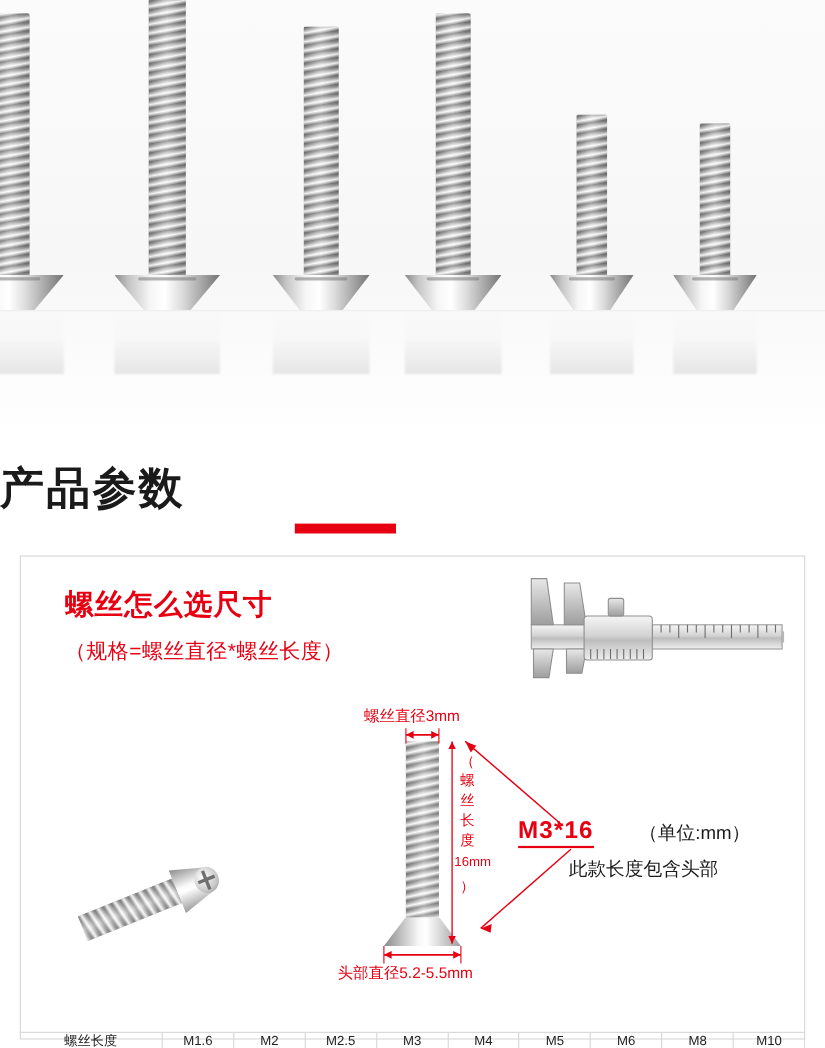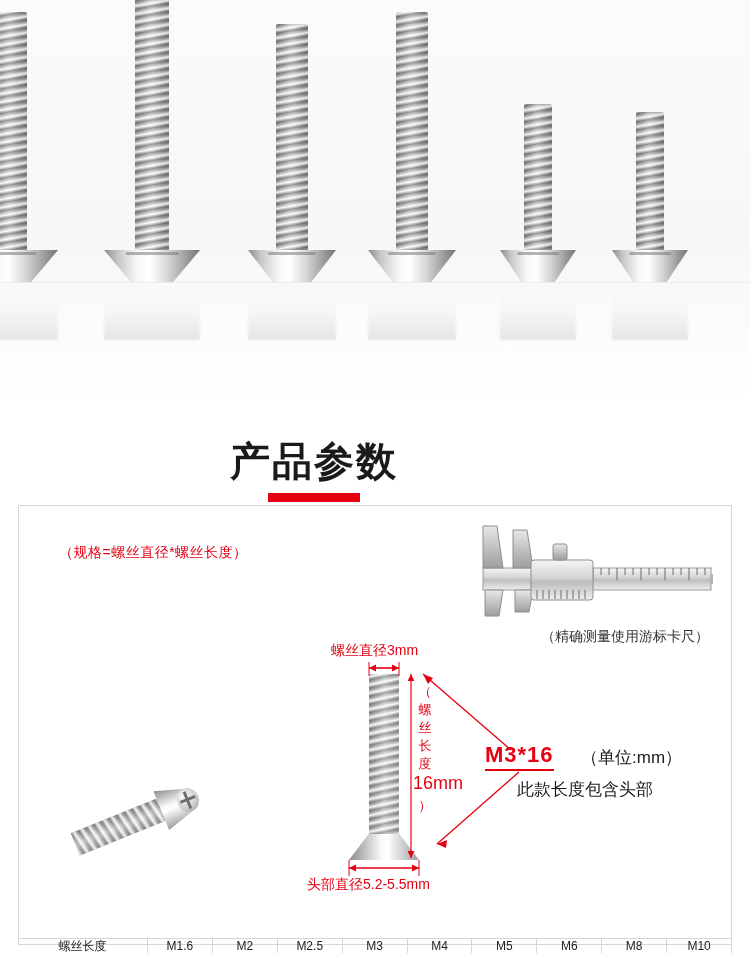--- a/index.html
+++ b/index.html
@@ -99,24 +99,23 @@
     left: 0;
     right: 0;
     top: 282px;
     height: 1px;
     background: rgba(0,0,0,0.05);
   }
 
   
   .section-title-wrap {
     position: absolute;
-    top: 437px;
+    top: 420px;
     left: 0;
     width: 628px;
-    text-align: center;
   }
   .section-title {
     font-size: 40px;
     font-weight: bold;
     letter-spacing: 2px;
     color: #1a1a1a;
     line-height: 1.2;
     font-family: "Liberation Sans", sans-serif;
   }
   .title-underline {
@@ -145,21 +144,21 @@
     width: 330px;
   }
   .howto-h {
     color: #e60012;
     font-size: 26px;
     font-weight: bold;
     letter-spacing: 1px;
   }
   .howto-sub {
     color: #e60012;
-    font-size: 14px;
+    font-size: 19px;
     margin-top: 12px;
     letter-spacing: 0.5px;
   }
   .howto-eg {
     color: #333;
     font-size: 16px;
     margin-top: 14px;
     letter-spacing: 0.5px;
   }
 
@@ -378,20 +377,21 @@
 </div>
 
 <div class="section-title-wrap">
   <div class="section-title">产品参数</div>
   <div class="title-underline"></div>
 </div>
 
 <div class="panel">
 
   <div class="howto">
+    <div class="howto-h">螺丝怎么选尺寸</div>
     <div class="howto-sub">（规格=螺丝直径*螺丝长度）</div>
   </div>
 
   <div class="caliper">
     <svg width="240" height="110" viewBox="0 0 240 110">
       <defs>
         <linearGradient id="steel" x1="0" y1="0" x2="0" y2="1">
           <stop offset="0%" stop-color="#f5f5f5"></stop>
           <stop offset="45%" stop-color="#d3d3d3"></stop>
           <stop offset="55%" stop-color="#bdbdbd"></stop>
@@ -441,21 +441,20 @@
         <line x1="100" y1="70" x2="100" y2="79"></line>
           <line x1="106" y1="70" x2="106" y2="79"></line>
         <line x1="112" y1="70" x2="112" y2="79"></line>
       </g>
 
       <rect x="80" y="24" width="14" height="16" rx="2" fill="url(#steel2)" stroke="#8f8f8f" stroke-width="1"></rect>
 
       <rect x="238" y="54" width="2" height="10" fill="#b5b5b5"></rect>
     </svg>
   </div>
-  <div class="caliper-caption">（精确测量使用游标卡尺）</div>
 
   <div class="diagram">
 
     <div class="dg-screw-shank"></div>
     <div class="dg-screw-head"></div>
 
     <div class="dg-screw2">
       <div class="s2-shank"></div>
       <div class="s2-head"></div>
       <div class="s2-cross"></div>
@@ -487,24 +486,24 @@
       <path d="M418 198 L428 194 L427 202 Z" fill="#e60012"></path>
     </svg>
 
     <div class="d-label" style="left:312px;top:-4px;">螺丝直径3mm</div>
 
     <div class="vert-label" style="left:398px;top:38px;">（</div>
     <div class="vert-label" style="left:398px;top:56px;">螺</div>
     <div class="vert-label" style="left:398px;top:74px;">丝</div>
     <div class="vert-label" style="left:398px;top:92px;">长</div>
     <div class="vert-label" style="left:398px;top:110px;">度</div>
-    <div class="vert-label" style="left:394px;top:130px;width:26px;font-size:18px;">16mm</div>
+    <div class="vert-label" style="left:394px;top:130px;width:26px;font-size:12px;">16mm</div>
     <div class="vert-label" style="left:398px;top:152px;">）</div>
 
-    <div class="m3-16" style="left:466px;top:96px;">M3*16</div>
+    <div class="m3-16" style="left:452px;top:96px;">M3*16</div>
     <div class="d-black" style="left:562px;top:100px;">（单位:mm）</div>
     <div class="d-black" style="left:498px;top:132px;">此款长度包含头部</div>
 
     <div class="d-label" style="left:288px;top:230px;">头部直径5.2-5.5mm</div>
   </div>
 
 </div>
 
 <div class="table-strip">
   <div class="cell first">螺丝长度</div>

